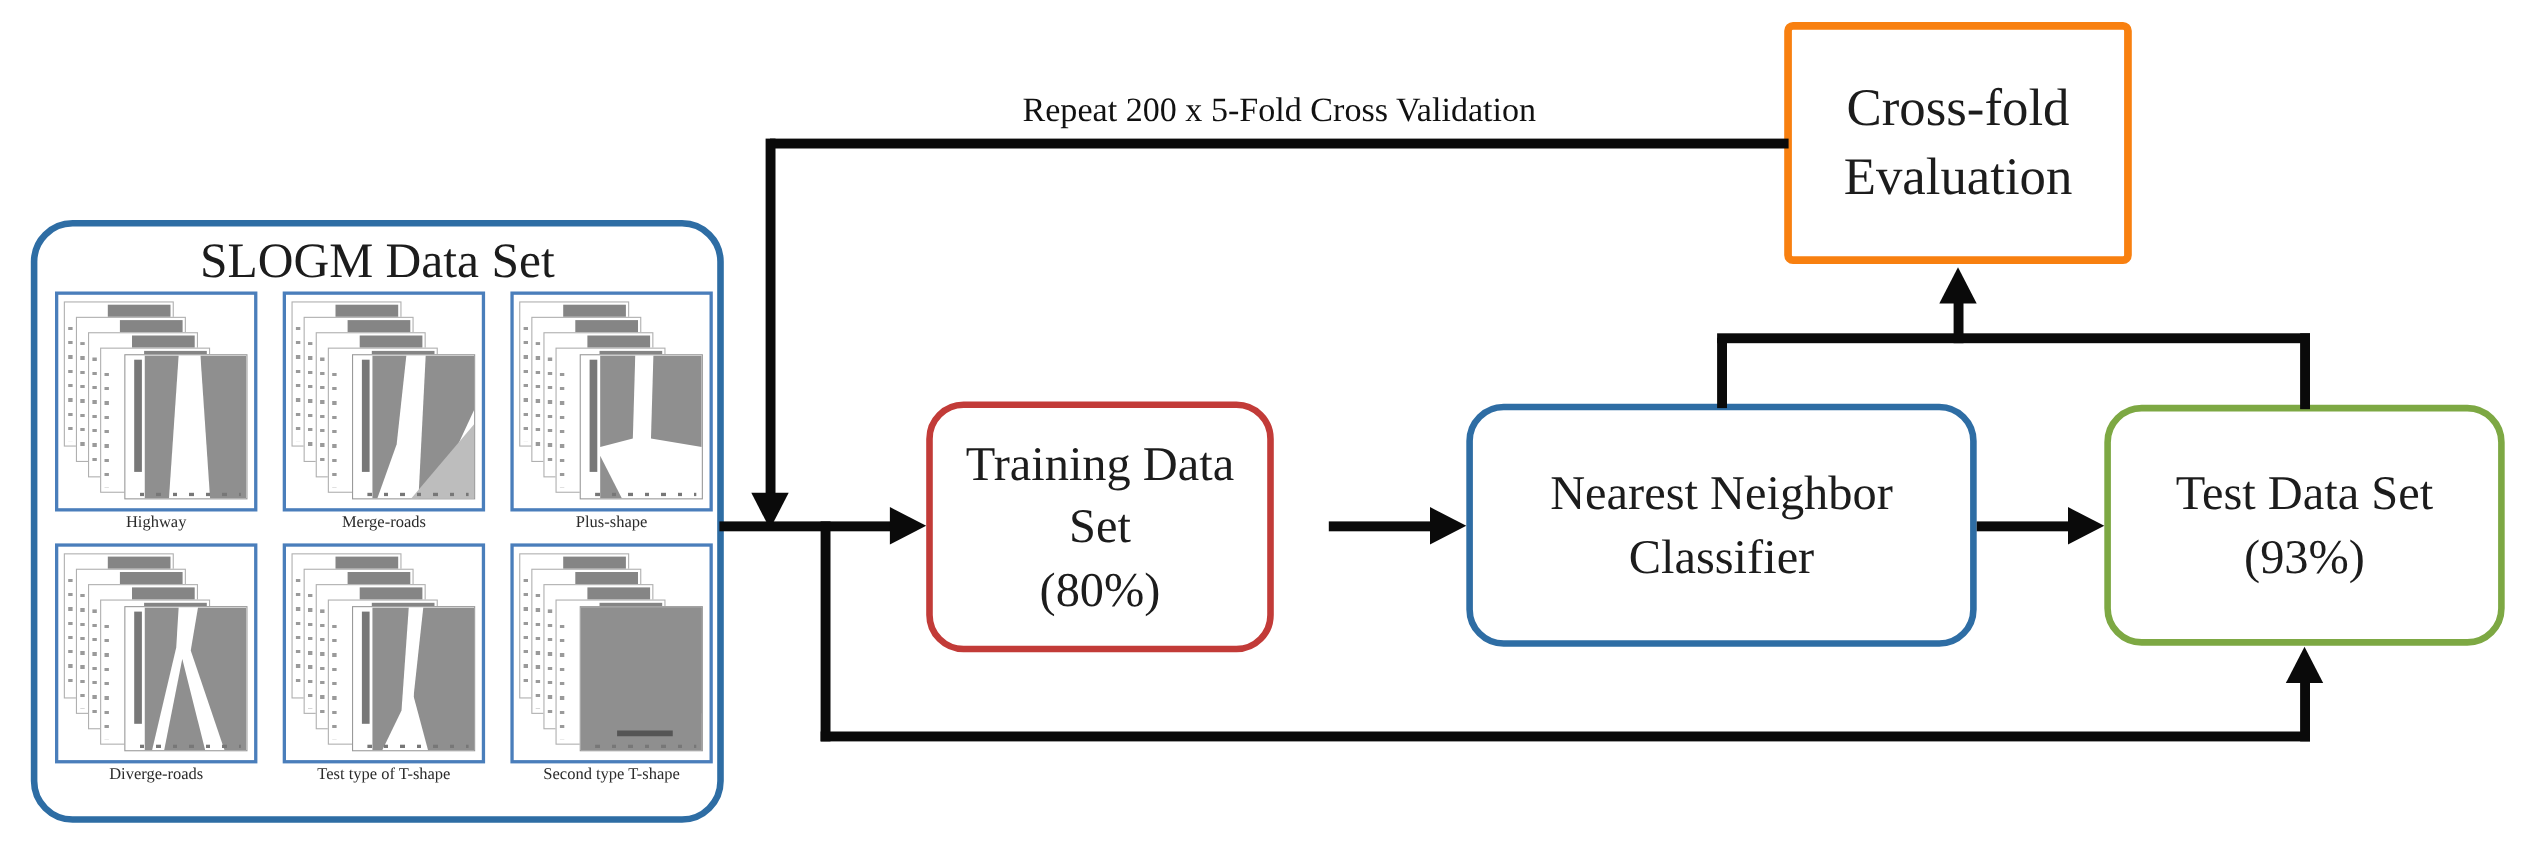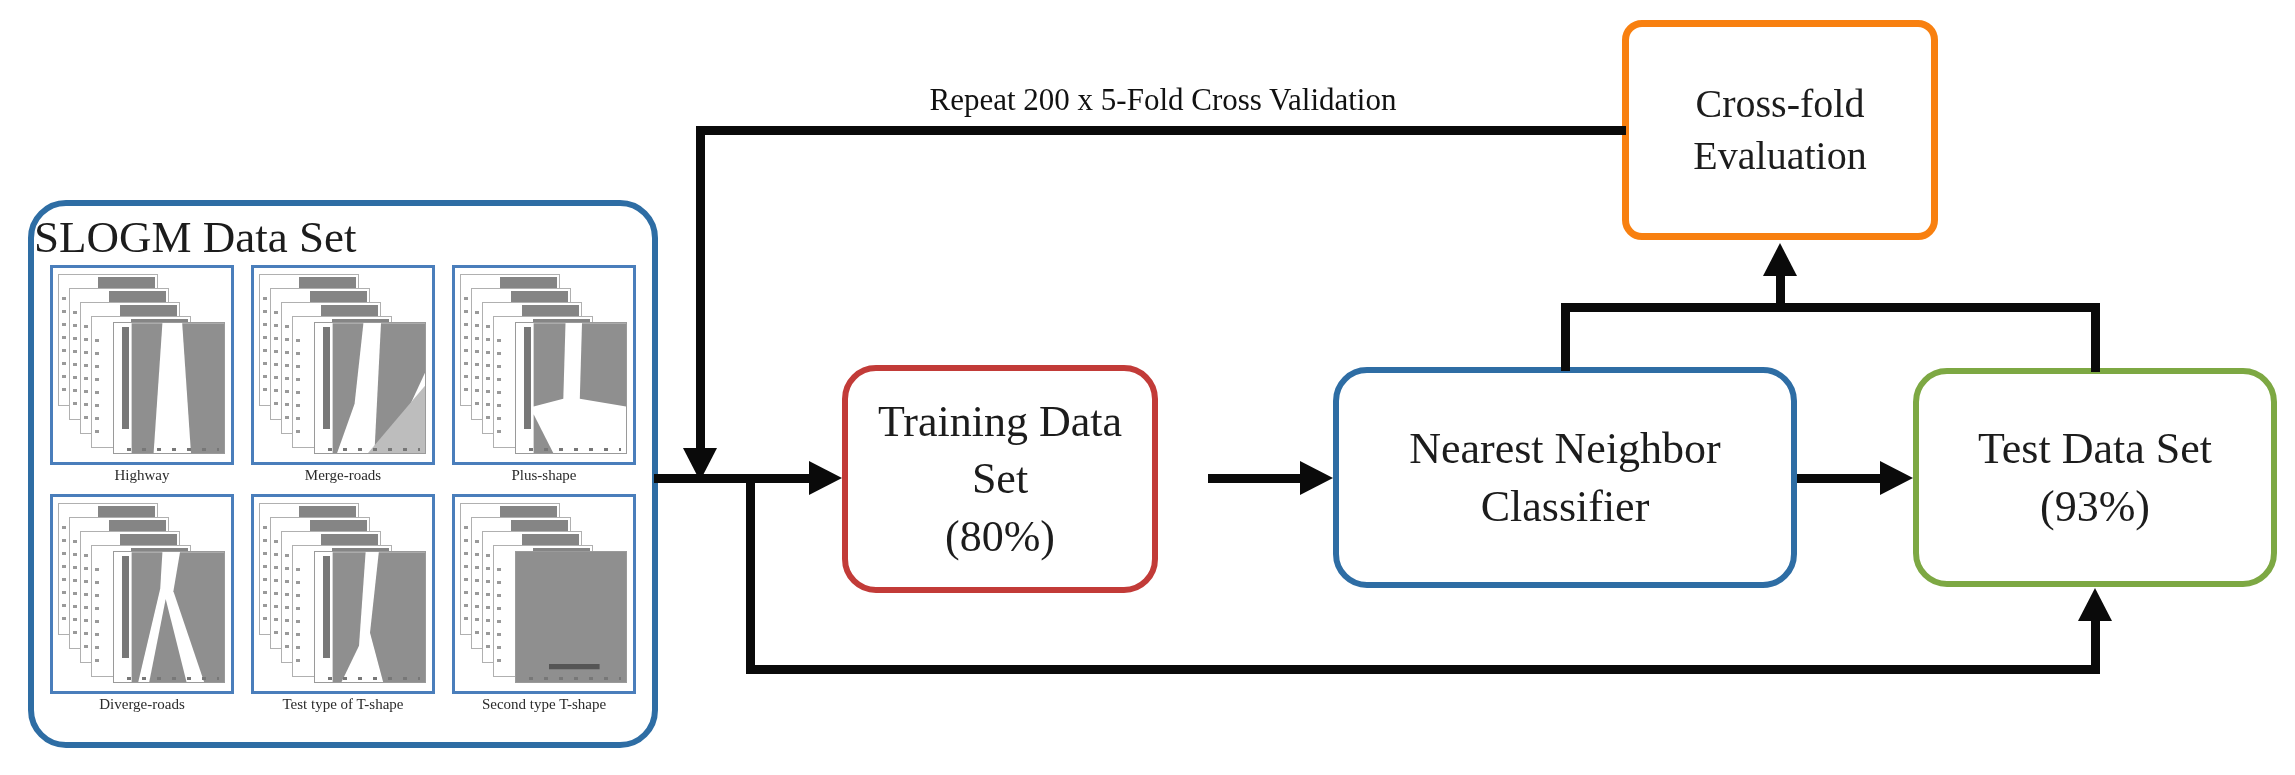--- a/index.html
+++ b/index.html
@@ -8,30 +8,30 @@
     font-family:"Liberation Serif","DejaVu Serif",serif; color:#1c1c1c; overflow:hidden;
   }
   
   .node{
     position:absolute; background:#fff; display:flex; align-items:center; justify-content:center;
     text-align:center; white-space:pre-line; line-height:1.3; box-sizing:border-box;
   }
   .node-training  {left:842px; top:365px; width:316px; height:228px; border:6px solid #c23b38; border-radius:34px; font-size:44px;}
   .node-classifier{left:1333px;top:367px; width:464px; height:221px; border:6px solid #2e6da4; border-radius:34px; font-size:44px;}
   .node-test      {left:1913px;top:368px; width:364px; height:219px; border:6px solid #7da843; border-radius:34px; font-size:44px;}
-  .node-evaluation{left:1622px;top:20px;  width:316px; height:220px; border:7px solid #f88010; border-radius:20px; font-size:40px;}
+  .node-evaluation{left:1622px;top:20px;  width:316px; height:220px; border:7px solid #f88010; border-radius:8px; font-size:48px;}
   
   .dataset{
     position:absolute; left:28px; top:200px; width:630px; height:548px;
     border:6px solid #2e6da4; border-radius:38px; background:#fff; box-sizing:border-box;
   }
-  .ds-title{margin-top:8px; text-align:left; font-size:45px; line-height:1.05;}
+  .ds-title{margin-top:8px; text-align:center; font-size:45px; line-height:1.05;}
   .ds-grid{
     display:grid; grid-template-columns:repeat(3,184px); justify-content:space-between;
-    padding:4px 16px 0 16px; row-gap:10px;
+    padding:4px 4px 0 16px; row-gap:10px;
   }
   .thumb{width:184px;}
   .thumb-plot{position:relative; height:200px; border:3px solid #4a7ebb; background:#fff; box-sizing:border-box; overflow:hidden;}
   .thumb-caption{text-align:center; font-size:15px; margin-top:2px; color:#2b2b2b; white-space:nowrap; overflow:hidden;}
   
   .layer{position:absolute; width:100px; height:132px; background:#fff; border:1px solid #b0b0b0; box-sizing:border-box;}
   .l0{left:5px;  top:6px;}
   .l1{left:16px; top:20px;}
   .l2{left:27px; top:34px;}
   .l3{left:38px; top:48px;}

